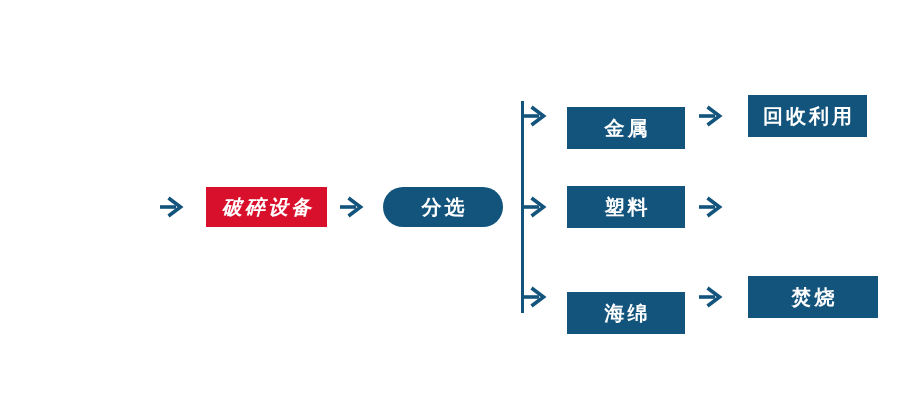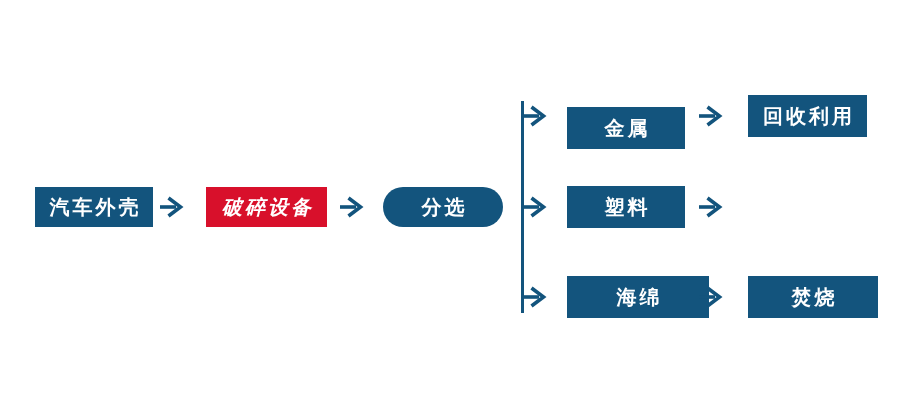--- a/index.html
+++ b/index.html
@@ -42,34 +42,33 @@
   .n-crusher  {left:206px; top:187px; width:121px; height:40px;font-style:italic;}
   .n-sorting  {left:383px; top:187px; width:120px; height:40px;border-radius:20px;}
   .a-main1    {left:160px; top:195px;}
   .a-main2    {left:340px; top:195px;}
   .vline-branch{left:521px; top:101px; width:3px; height:212px;}
   .a-b1       {left:523px; top:104px;}
   .a-b2       {left:523px; top:195px;}
   .a-b3       {left:523px; top:285px;}
   .n-metal    {left:567px; top:95px;  width:118px; height:42px;margin-top:12px;}
   .n-plastic  {left:567px; top:186px; width:118px; height:42px;}
-  .n-sponge   {left:567px; top:276px; width:142px; height:42px;}
+  .n-sponge   {left:567px; top:292px; width:118px; height:42px;}
   .a-r1       {left:699px; top:104px;}
   .a-r2       {left:699px; top:195px;}
   .a-r3       {left:699px; top:285px;}
   .n-recycle  {left:748px; top:95px;  width:119px; height:42px;text-align:center;}
   .n-replast  {left:748px; top:186px; width:119px; height:42px;}
   .n-burn     {left:748px; top:276px; width:130px; height:42px;}
 </style>
 </head>
 <body>
 
 <div class="canvas">
 
-  <div class="node n-car">汽车外壳</div>
 
   <svg class="arrow a-main1" width="26" height="24" viewBox="0 0 26 24">
     <path d="M0 12 H16" stroke="currentColor" stroke-width="3.6" fill="none"></path>
     <path d="M8.5 3 L20.5 12 L8.5 21" stroke="currentColor" stroke-width="3.6" fill="none"></path>
   </svg>
 
   <div class="node red n-crusher">破碎设备</div>
 
   <svg class="arrow a-main2" width="26" height="24" viewBox="0 0 26 24">
     <path d="M0 12 H16" stroke="currentColor" stroke-width="3.6" fill="none"></path>

